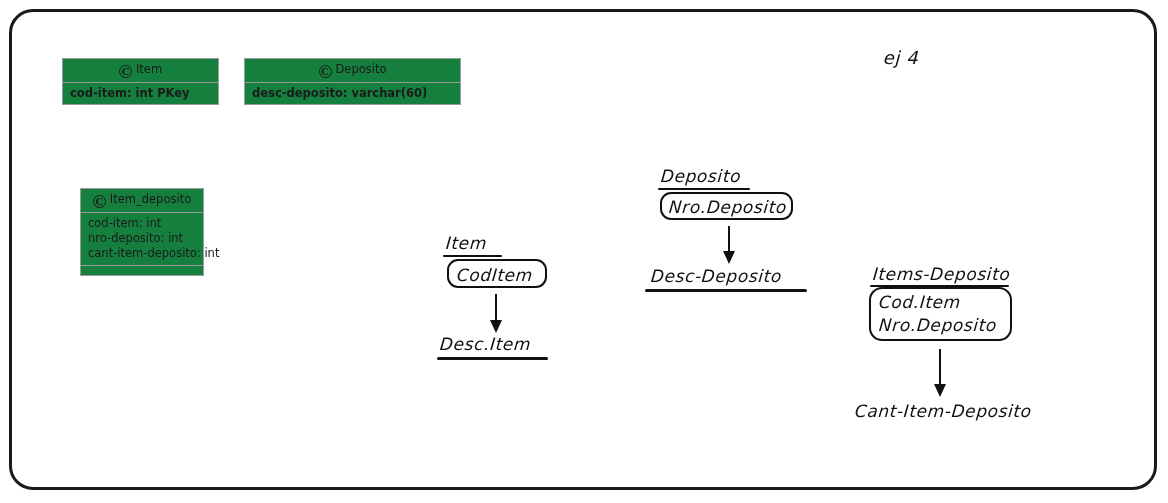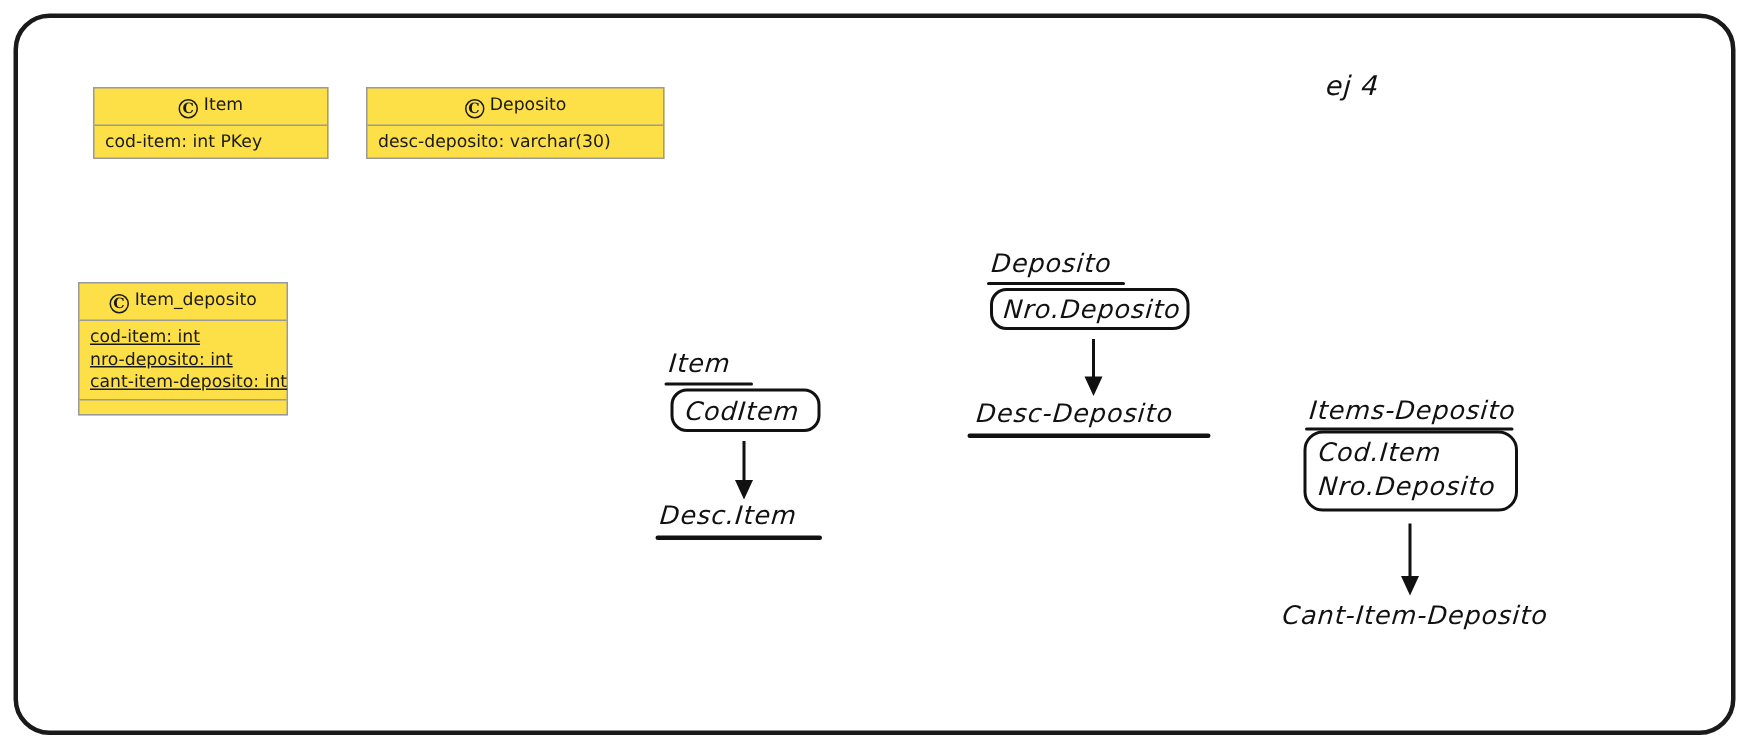--- a/index.html
+++ b/index.html
@@ -28,45 +28,45 @@
     border: 3px solid #1a1a1a;
     border-radius: 24px;
     box-sizing: border-box;
     background: #ffffff;
   }
 
   
   .uml-class {
     position: absolute;
     border: 1px solid #9a9a9a;
-    background: #fde047;
+    background: #15803d;
     box-sizing: border-box;
     font-family: "DejaVu Sans", sans-serif;
     font-size: 11.5px;
     color: #1a1a1a;
   }
   .uml-header {
     text-align: center;
     padding: 3px 6px 4px 6px;
     border-bottom: 1px solid #9a9a9a;
     white-space: nowrap;
     line-height: 14px;
   }
   .uml-row {
     padding: 3px 6px 4px 7px;
     border-bottom: 1px solid #9a9a9a;
     white-space: nowrap;
     line-height: 14px;
+    font-weight: bold;
   }
   .uml-row:last-child { border-bottom: none; }
   .uml-attrs {
     padding: 3px 6px 4px 7px;
     border-bottom: 1px solid #9a9a9a;
     line-height: 15px;
-    text-decoration: underline;
   }
   .uml-attrs div { white-space: nowrap; }
   .uml-empty {
     height: 9px;
   }
   .stereo-c {
     display: inline-block;
     width: 13px;
     height: 13px;
     border: 1.4px solid #1a1a1a;
@@ -152,28 +152,28 @@
 
   <div id="slide-frame"></div>
 
   <div class="uml-class" style="left:62px; top:58px; width:157px;">
     <div class="uml-header">
       <span class="stereo-c">C</span><span>Item</span>
     </div>
     <div class="uml-row">cod-item: int PKey</div>
   </div>
 
-  <div class="uml-class" style="left:244px; top:58px; width:199px;">
+  <div class="uml-class" style="left:244px; top:58px; width:217px;">
     <div class="uml-header">
       <span class="stereo-c">C</span><span>Deposito</span>
     </div>
-    <div class="uml-row">desc-deposito: varchar(30)</div>
-  </div>
-
-  <div class="uml-class" style="left:52px; top:188px; width:140px;">
+    <div class="uml-row">desc-deposito: varchar(60)</div>
+  </div>
+
+  <div class="uml-class" style="left:80px; top:188px; width:124px;">
     <div class="uml-header">
       <span class="stereo-c">C</span><span>Item_deposito</span>
     </div>
     <div class="uml-attrs">
       <div>cod-item: int</div>
       <div>nro-deposito: int</div>
       <div>cant-item-deposito: int</div>
     </div>
     <div class="uml-empty"></div>
   </div>

